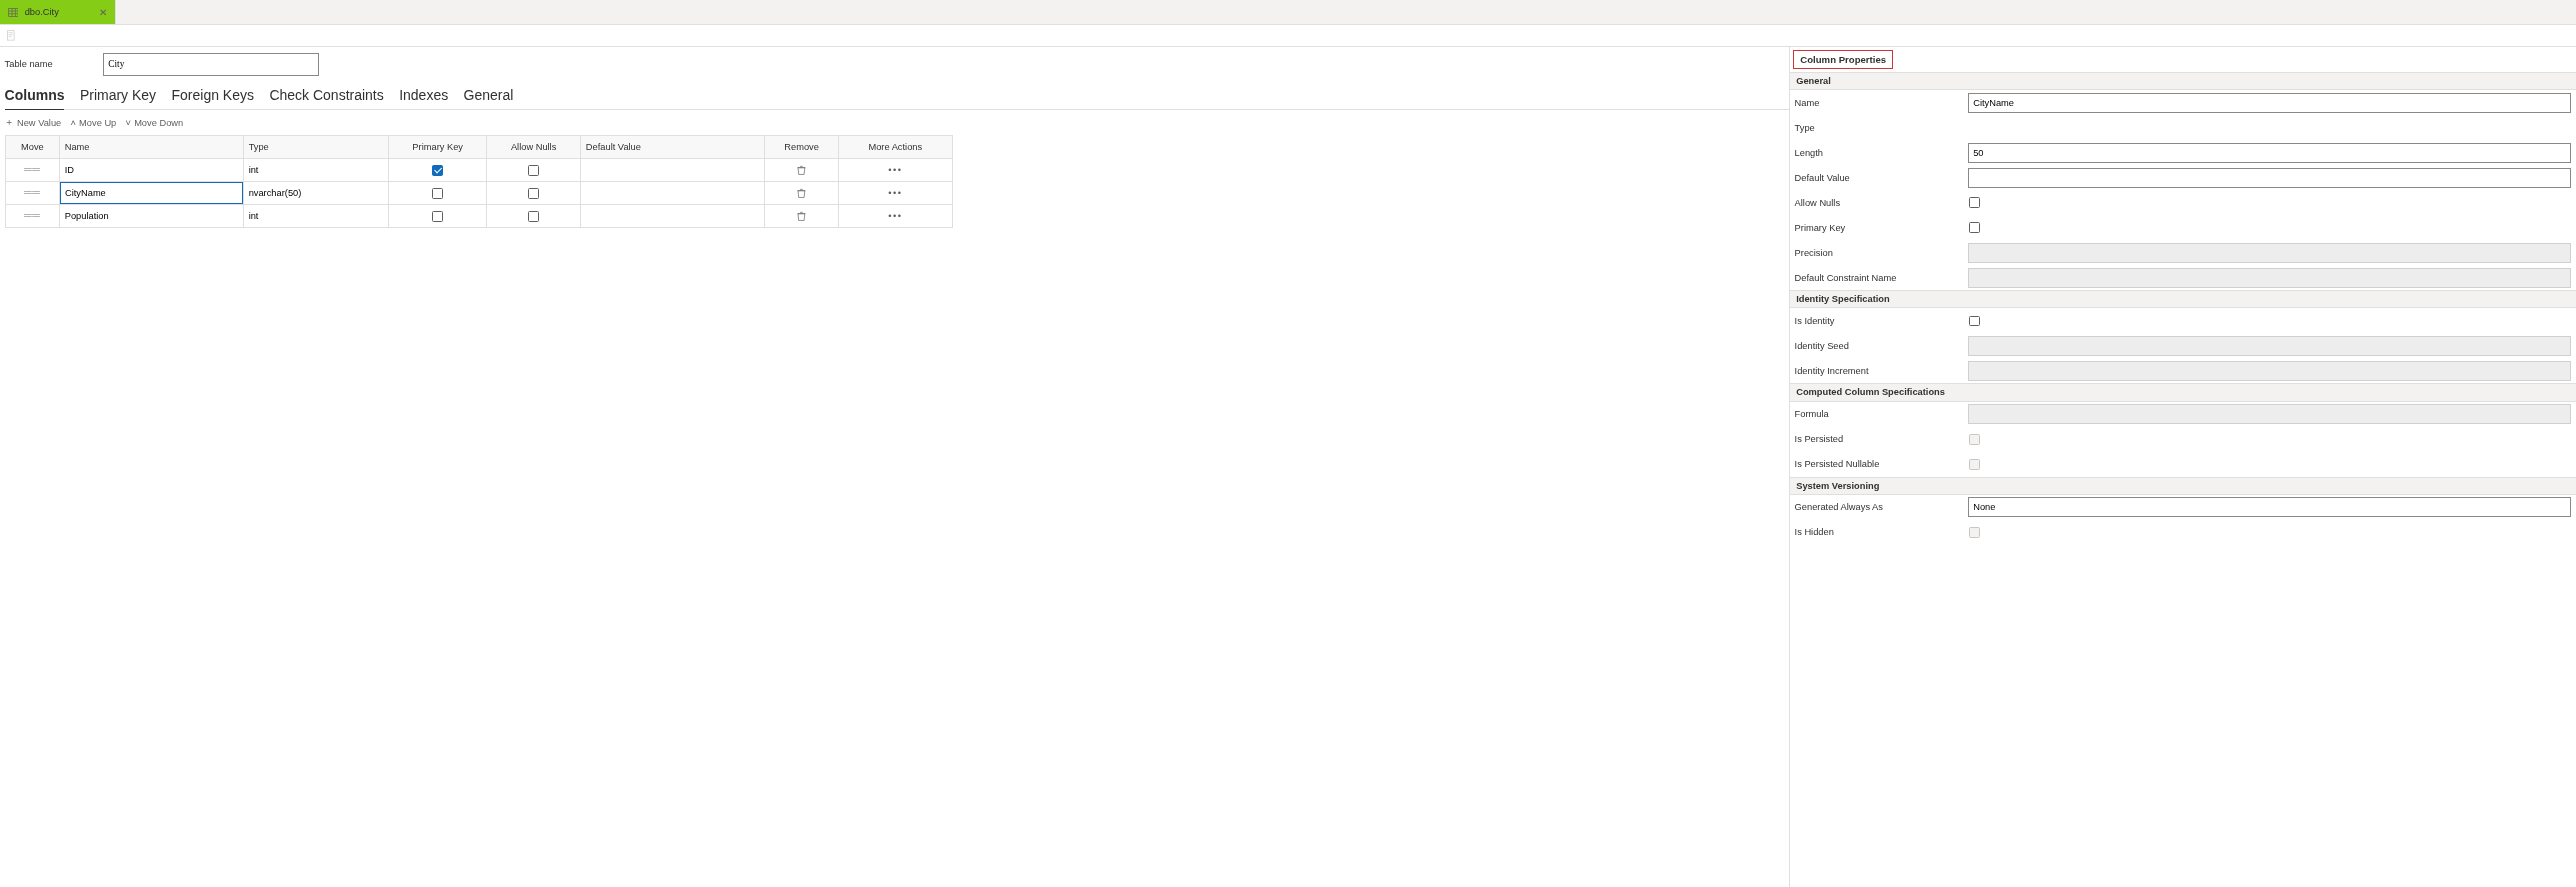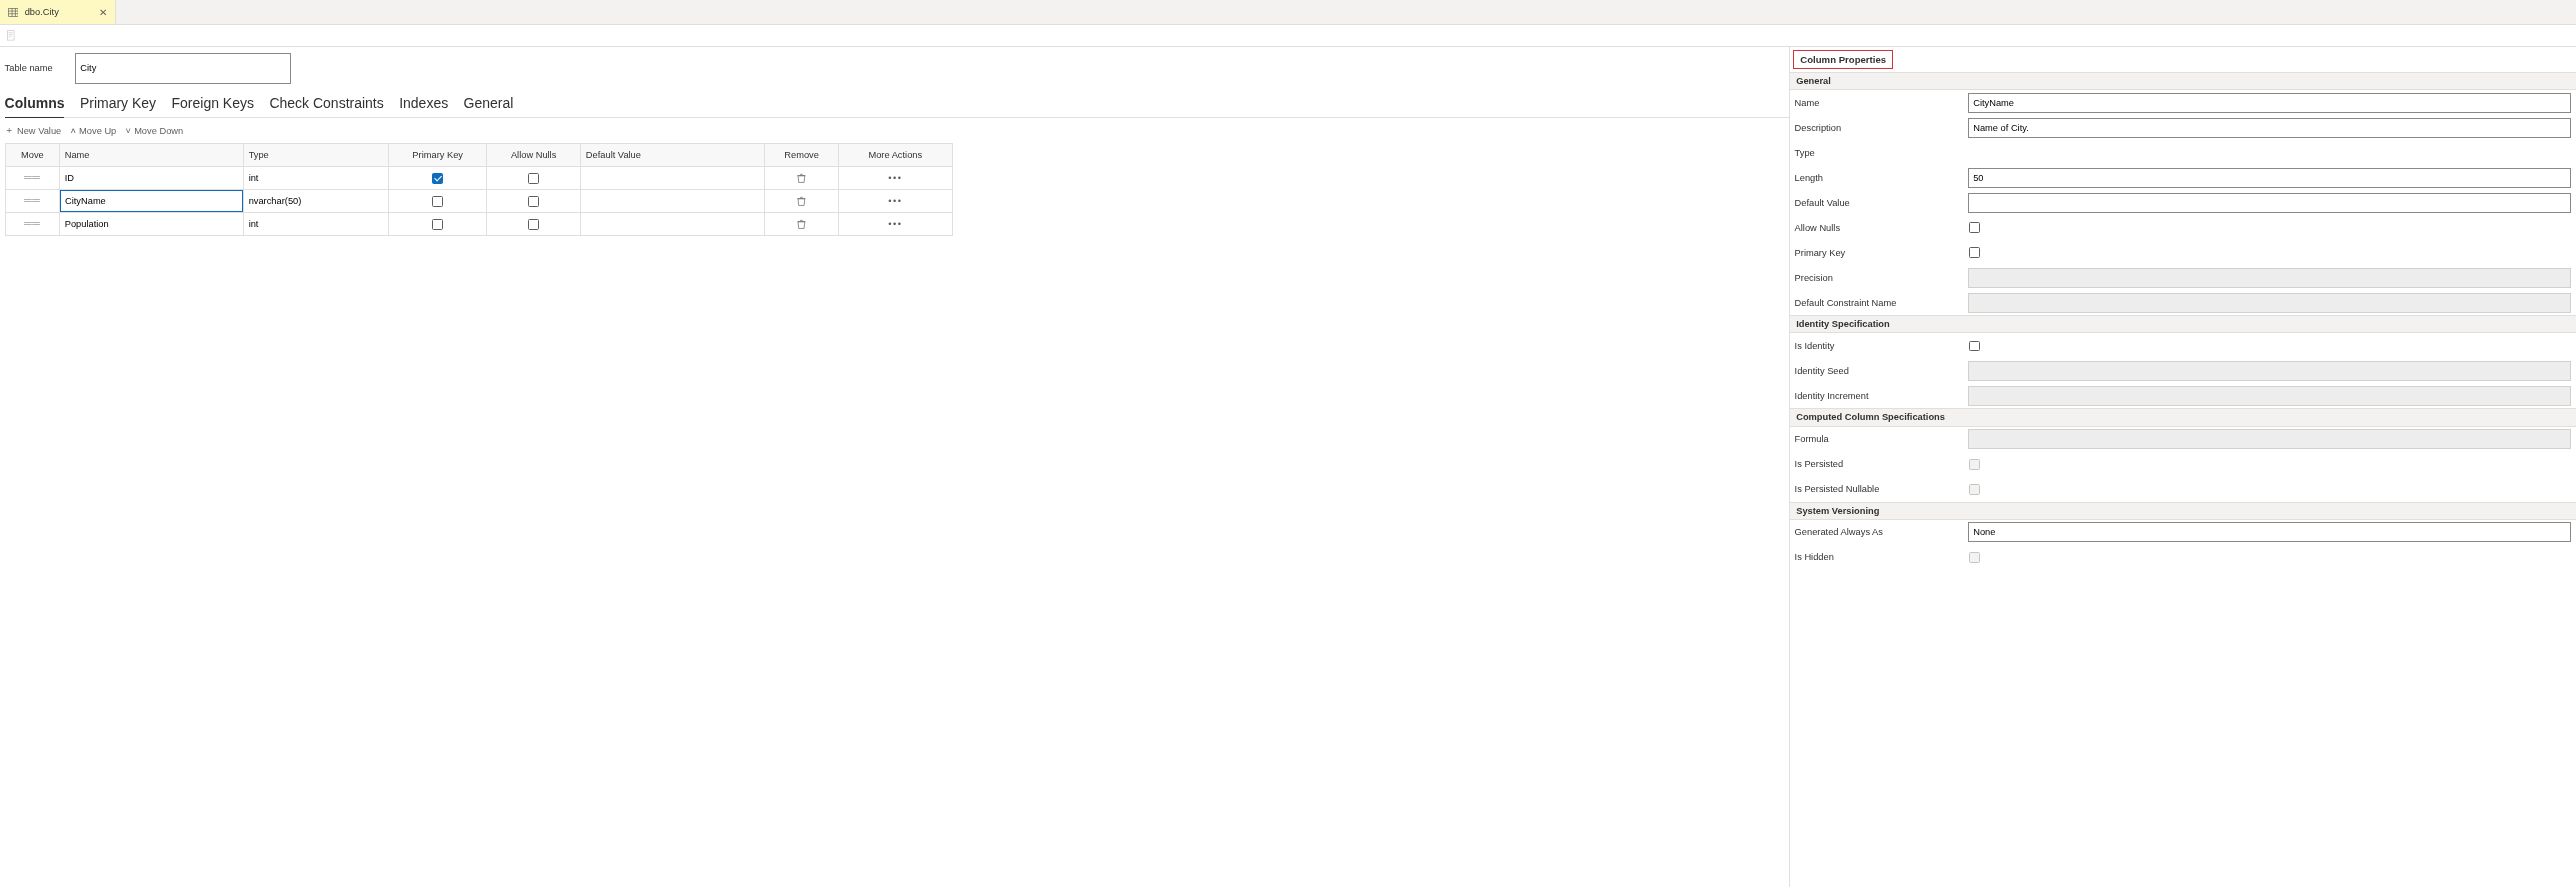--- a/index.html
+++ b/index.html
@@ -19,21 +19,21 @@
     background: #f3f2f1;
     border-bottom: 0.8px solid #e1dfdd;
     display: flex;
     align-items: stretch;
   }
   .tab {
     display: flex;
     align-items: center;
     gap: 6.2px;
     padding: 0 7.7px;
-    background: #fef9c3;
+    background: #84cc16;
     border-right: 0.8px solid #e1dfdd;
     font-size: 9.3px;
     min-width: 116px;
   }
   .tab .close {
     margin-left: auto;
     color: #605e5c;
     font-size: 10px;
     cursor: pointer;
   }
@@ -66,25 +66,26 @@
 
   
   .tablename-row {
     display: flex;
     align-items: center;
     gap: 22px;
     margin-bottom: 6.2px;
   }
   .tablename-row input {
     border: 0.8px solid #8a8886;
-    height: 31px;
+    height: 23px;
     width: 216px;
     padding: 1.5px 4.6px;
     font-size: 9.3px;
-    font-family: Liberation Sans, sans-serif;
+    font-family: Liberation Serif, serif;
+    margin-left: 28px;
   }
 
   
   .section-tabs {
     display: flex;
     gap: 15.4px;
     border-bottom: 0.8px solid #e1dfdd;
   }
   .section-tab {
     padding: 4.6px 0 6.2px 0;
@@ -385,24 +386,20 @@
   <div class="right">
     <div><span class="panel-title">Column Properties</span></div>
 
     <div class="panel-group">General</div>
 
     <div class="prop-row">
       <div class="plabel">Name</div>
       <div class="pval"><input type="text" value="CityName" style=""></div>
     </div>
     <div class="prop-row">
-      <div class="plabel">Description</div>
-      <div class="pval"><input type="text" value="Name of City." style=""></div>
-    </div>
-    <div class="prop-row">
       <div class="plabel">Type</div>
     </div>
     <div class="prop-row">
       <div class="plabel">Length</div>
       <div class="pval"><input type="text" value="50" style=""></div>
     </div>
     <div class="prop-row">
       <div class="plabel">Default Value</div>
       <div class="pval"><input type="text" value="" style=""></div>
     </div>

